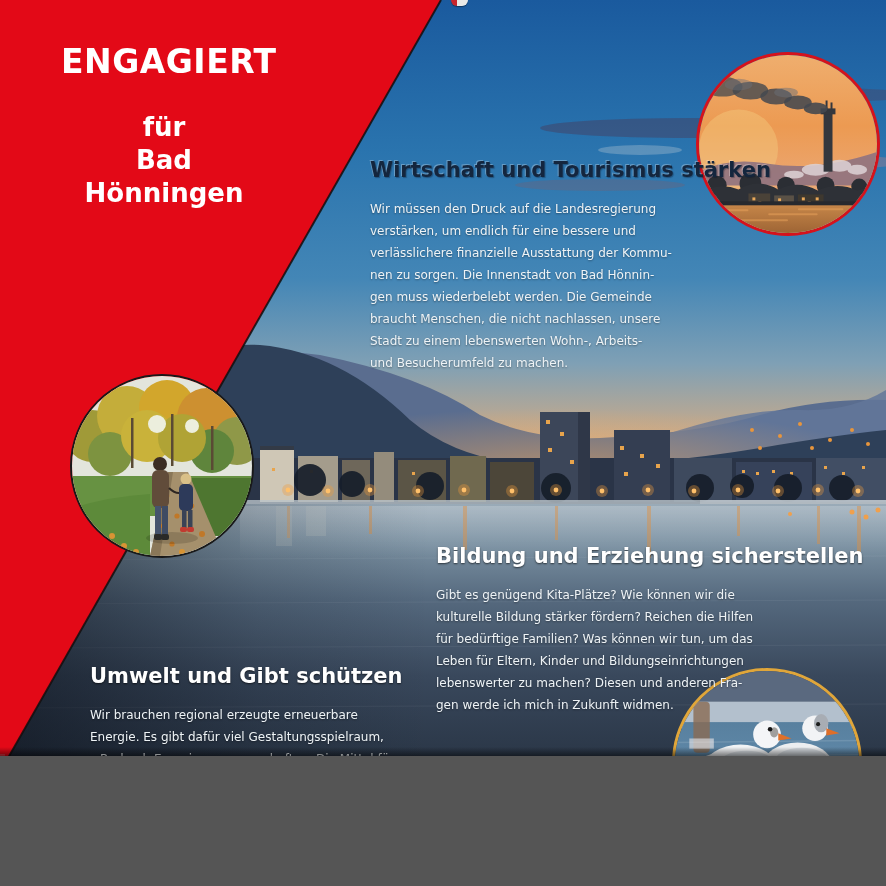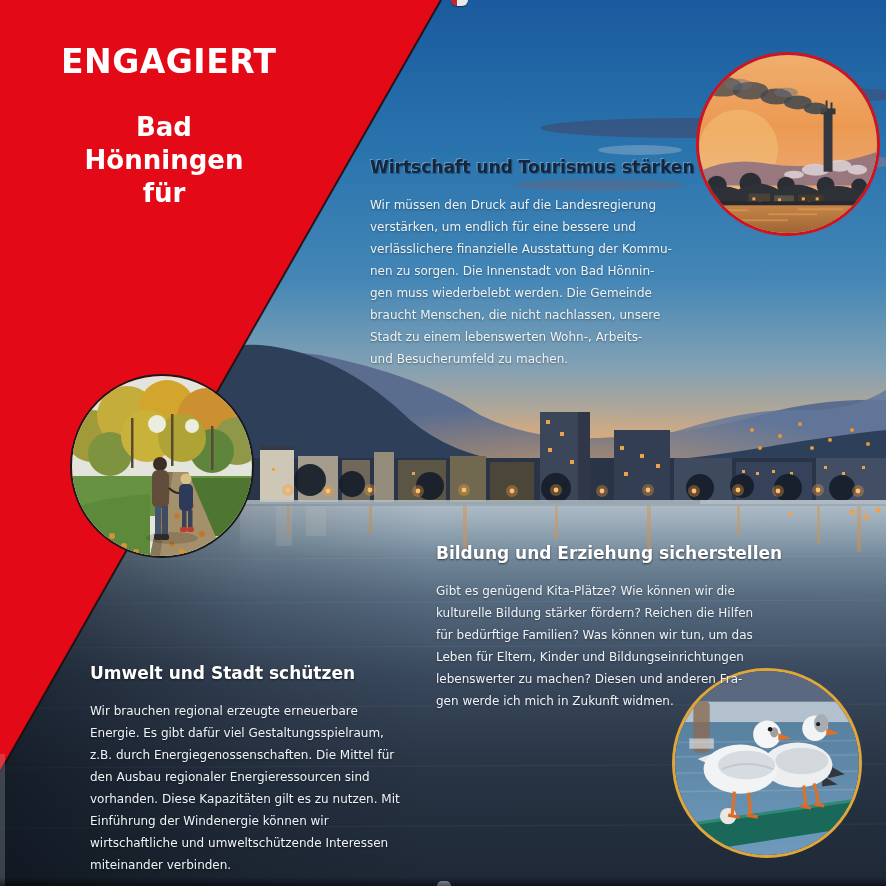--- a/index.html
+++ b/index.html
@@ -1,35 +1,35 @@
 <!DOCTYPE html>
 <html><head>
 <meta charset="utf-8">
 <style>
   html,body{margin:0;padding:0;background:#555;}
   .poster{
-    position:relative;width:886px;height:886px;overflow:hidden;
+    position:relative;width:886px;height:756px;overflow:hidden;
     font-family:"DejaVu Sans","Liberation Sans",sans-serif;
     background:#a16207;
   }
   .bg{position:absolute;left:0;top:0;z-index:0;display:block;}
   
   .circle{position:absolute;border-radius:50%;overflow:hidden;box-sizing:border-box;z-index:2;}
   .circle svg{display:block;width:100%;height:100%;}
   .c1{left:696px;top:52px;width:184px;height:184px;border:3px solid #d5121c;}
   .c2{left:70px;top:374px;width:184px;height:184px;border:2px solid #191919;}
   .c3{left:672px;top:668px;width:190px;height:190px;border:3px solid #e0a63a;}
   
   .brand{position:absolute;left:61px;top:44px;z-index:3;color:#ffffff;}
   .title{font-size:33px;font-weight:bold;letter-spacing:.5px;line-height:1.1;}
   .subtitle{position:absolute;left:58px;top:111px;width:212px;text-align:center;
     font-size:26px;font-weight:bold;line-height:33px;color:#ffffff;z-index:3;}
   
   .sec{position:absolute;z-index:3;}
-  .sec h2{margin:0 0 16px 0;font-size:17px;font-weight:bold;line-height:1.15;}
+  .sec h2{margin:0 0 16px 0;font-size:21px;font-weight:bold;line-height:1.15;}
   .sec .b{margin:0;font-size:12px;line-height:22px;white-space:pre-line;color:#eef3f6;
     text-shadow:0 1px 2px rgba(0,0,0,.38);}
   .h-dark{color:#14263e;text-shadow:-1px -1px 0 rgba(255,255,255,.28),1px 1px 1px rgba(10,20,40,.35);}
   .h-light{color:#ffffff;text-shadow:0 1px 2px rgba(0,0,0,.6);}
   .sec1{left:370px;top:158px;}
   .sec2{left:436px;top:496px;margin-top:48px;}
   .sec3{left:90px;top:664px;}
   
   .emblem-top{position:absolute;left:451px;top:0;width:17px;height:6px;z-index:4;
     background:linear-gradient(90deg,#c8252c 0 38%,#e9e9e7 38%);border-radius:0 0 8px 8px;
@@ -409,22 +409,22 @@
         <path d="M58,118 L56,140 M72,119 L74,140" stroke="#e07028" stroke-width="3.2" fill="none"></path>
         <path d="M52,141 L63,143 M70,141 L81,143" stroke="#d96a26" stroke-width="3.2" fill="none"></path>
       </g>
     </svg>
   </div>
 
   <div class="brand">
     <div class="title">ENGAGIERT</div>
   </div>
   <div class="subtitle">
+    <div>für</div>
     <div>Bad Hönningen</div>
-    <div>für</div>
   </div>
 
   <section class="sec sec1">
     <h2 class="h-dark">Wirtschaft und Tourismus stärken</h2>
     <p class="b">Wir müssen den Druck auf die Landesregierung
 verstärken, um endlich für eine bessere und
 verlässlichere finanzielle Ausstattung der Kommu-
 nen zu sorgen. Die Innenstadt von Bad Hönnin-
 gen muss wiederbelebt werden. Die Gemeinde
 braucht Menschen, die nicht nachlassen, unsere
@@ -436,21 +436,21 @@
     <h2 class="h-light">Bildung und Erziehung sicherstellen</h2>
     <p class="b">Gibt es genügend Kita-Plätze? Wie können wir die
 kulturelle Bildung stärker fördern? Reichen die Hilfen
 für bedürftige Familien? Was können wir tun, um das
 Leben für Eltern, Kinder und Bildungseinrichtungen
 lebenswerter zu machen? Diesen und anderen Fra-
 gen werde ich mich in Zukunft widmen.</p>
   </section>
 
   <section class="sec sec3">
-    <h2 class="h-light">Umwelt und Stadt schützen</h2>
+    <h2 class="h-light">Umwelt und Gibt schützen</h2>
     <p class="b">Wir brauchen regional erzeugte erneuerbare
 Energie. Es gibt dafür viel Gestaltungsspielraum,
 z.B. durch Energiegenossenschaften. Die Mittel für
 den Ausbau regionaler Energieressourcen sind
 vorhanden. Diese Kapazitäten gilt es zu nutzen. Mit
 Einführung der Windenergie können wir
 wirtschaftliche und umweltschützende Interessen
 miteinander verbinden.</p>
   </section>
 

